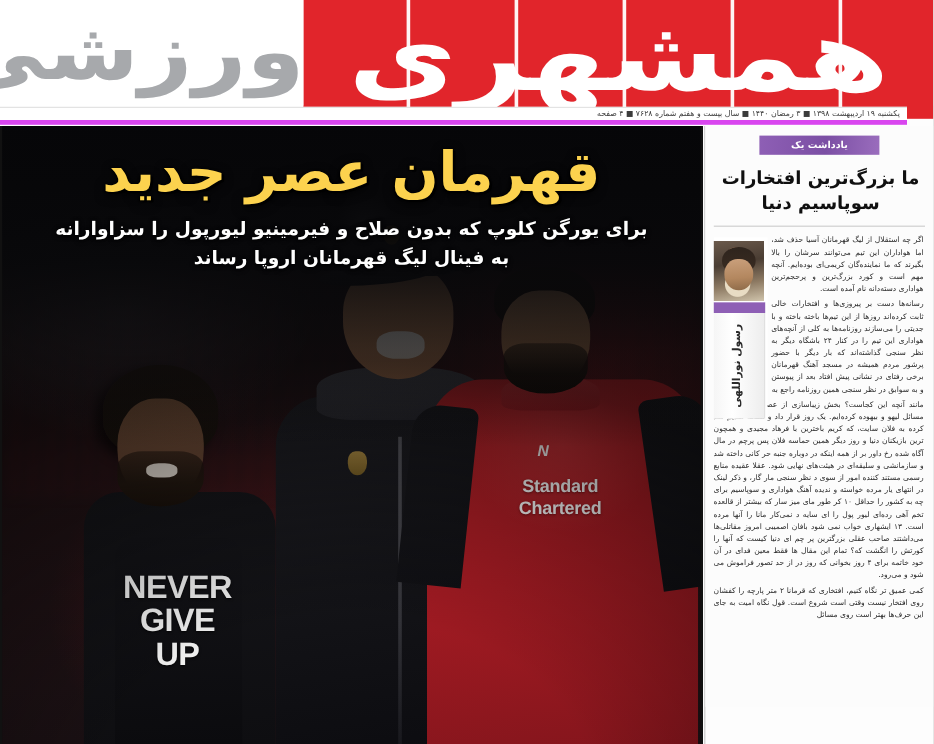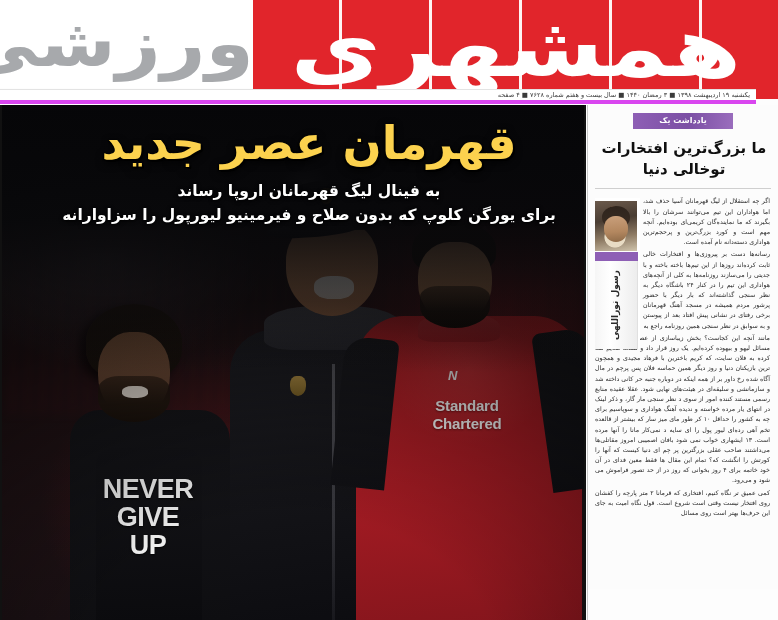--- a/index.html
+++ b/index.html
@@ -510,21 +510,21 @@
     position: absolute; inset: 0;
     background:
       linear-gradient(180deg, rgba(6,6,8,0.96) 0%, rgba(8,8,10,0.9) 22%, rgba(10,10,12,0.42) 36%, rgba(0,0,0,0) 52%),
       radial-gradient(ellipse 86% 70% at 50% 108%, rgba(0,0,0,0) 40%, rgba(0,0,0,0.55) 100%);
     pointer-events: none;
   }
 
   
   .hero-text {
     position: absolute;
-    top: 0; left: 16px;
+    top: 0; left: 0;
     width: 586px;
     padding: 14px 16px 0 16px;
     text-align: center;
     direction: rtl;
     z-index: 6;
   }
   .hero-kicker {
     font-size: 46px;
     font-weight: bold;
     color: #fcd24e;
@@ -622,32 +622,32 @@
       </div>
     </div>
 
     <div class="hero-vignette"></div>
     <div class="hero-edge-l"></div>
     <div class="hero-edge-r"></div>
 
     <div class="hero-text">
       <div class="hero-kicker">قهرمان عصر جدید</div>
       <div class="hero-deck">
+        <span>برای یورگن کلوپ که بدون صلاح و فیرمینیو لیورپول را سزاوارانه</span>
         <span>به فینال لیگ قهرمانان اروپا رساند</span>
-        <span>برای یورگن کلوپ که بدون صلاح و فیرمینیو لیورپول را سزاوارانه</span>
       </div>
     </div>
   </div>
 
   <div class="sidebar">
     <div class="note-badge">یادداشت یک</div>
 
     <div class="note-title">
       <span>ما بزرگ‌ترین افتخارات</span>
-      <span>توخالی دنیا</span>
+      <span>سوپاسیم دنیا</span>
     </div>
 
     <div class="sidebar-rule"></div>
 
     <div class="note-body-wrap">
       <div class="author-card">
         <div class="author-photo"></div>
         <div class="author-bar"></div>
         <div class="author-name-rail">
           <div class="author-name">رسول نوراللهی</div>

